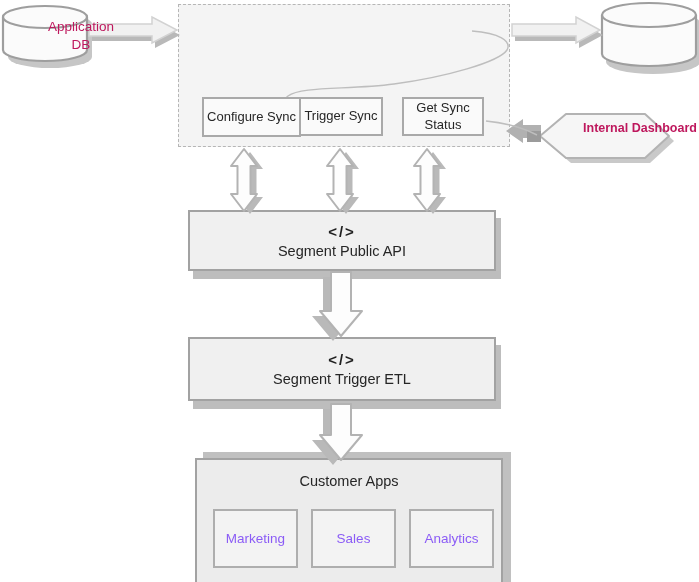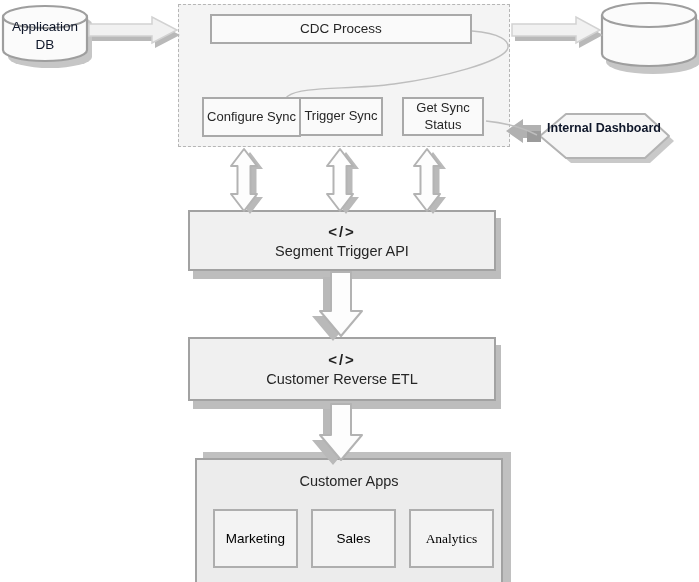--- a/index.html
+++ b/index.html
@@ -1,20 +1,20 @@
 <!DOCTYPE html>
 <html><head>
 <meta charset="utf-8">
 <style>
   html,body{margin:0;padding:0;background:#ffffff;}
   #canvas{
     position:relative;width:699px;height:582px;background:#ffffff;
     font-family:"Liberation Sans", sans-serif;color:#262626;overflow:hidden;
   }
-  .lbl{position:absolute;text-align:center;color:#0f172a;z-index:3;line-height:1.35;}
+  .lbl{position:absolute;text-align:center;color:#be185d;z-index:3;line-height:1.35;padding-left:36px;}
   .node{
     position:absolute;display:flex;align-items:center;justify-content:center;
     text-align:center;box-sizing:border-box;color:#262626;z-index:3;line-height:1.3;
   }
   .small-box{background:#fafafa;border:2px solid #a9a9a9;font-size:13px;}
   .dashed-container{
     position:absolute;left:178px;top:4px;width:332px;height:143px;z-index:1;
     background:#f4f4f4;border:1.5px dashed #b6b6b6;box-sizing:border-box;
   }
   .big-box{
@@ -27,21 +27,21 @@
   .big-label{font-size:14.5px;color:#262626;}
   .apps-container{
     position:absolute;left:195px;top:458px;width:308px;height:136px;z-index:1;
     background:#ececec;border:2px solid #a2a2a2;box-sizing:border-box;
     box-shadow:8px -6px 0 #c0c0c0;
   }
   .apps-title{margin-top:13px;text-align:center;font-size:14.5px;color:#262626;}
   .app-box{
     position:absolute;top:49px;width:85px;height:59px;box-sizing:border-box;
     background:#f3f3f3;border:2px solid #aeaeae;display:flex;align-items:center;
-    justify-content:center;font-size:13.5px;color:#000000;
+    justify-content:center;font-size:13.5px;color:#8b5cf6;
   }
   svg.layer{position:absolute;left:0;top:0;z-index:2;pointer-events:none;}
   .title{font-size:15px;}
 </style>
 </head>
 <body>
 
 <div id="canvas">
 
   <div class="dashed-container"></div>
@@ -107,35 +107,34 @@
       <path d="M472,31 C499,33 512,41 507,50 C499,62 446,77 394,84 C348,90 301,86 288,96 C280,102 282,110 291,116"></path>
       <path d="M284,109 L293,116 L283,121"></path>
     </g>
 
     <path d="M486,121 C507,123 523,128 537,135" stroke="#bebebe" stroke-width="1.4" fill="none"></path>
   </svg>
 
   <div class="lbl" style="left:3px;top:18px;width:84px;font-size:13.5px;">Application DB</div>
   <div class="lbl" style="left:547px;top:120px;width:114px;font-size:12.5px;font-weight:bold;">Internal Dashboard</div>
 
-  <div class="node small-box" style="left:210px;top:14px;width:262px;height:30px;font-size:13.5px;">CDC Process</div>
   <div class="node small-box" style="left:202px;top:97px;width:99px;height:40px;">Configure Sync</div>
   <div class="node small-box" style="left:402px;top:97px;width:82px;height:39px;">Get Sync Status</div>
   <div class="node small-box" style="left:299px;top:97px;width:84px;height:39px;">Trigger Sync</div>
 
   <div class="big-box" style="top:210px;height:61px;">
     <span class="code-icon">&lt;/&gt;</span>
-    <span class="big-label">Segment Trigger API</span>
+    <span class="big-label">Segment Public API</span>
   </div>
 
   <div class="big-box" style="top:337px;height:64px;">
     <span class="code-icon">&lt;/&gt;</span>
-    <span class="big-label">Customer Reverse ETL</span>
+    <span class="big-label">Segment Trigger ETL</span>
   </div>
 
   <div class="apps-container">
     <div class="apps-title">Customer Apps</div>
     <div class="app-box" style="left:16px;">Marketing</div>
     <div class="app-box" style="left:114px;">Sales</div>
-    <div class="app-box" style="left:212px;font-family:Liberation Serif, serif;">Analytics</div>
+    <div class="app-box" style="left:212px;">Analytics</div>
   </div>
 
 </div>
 
 </body></html>

